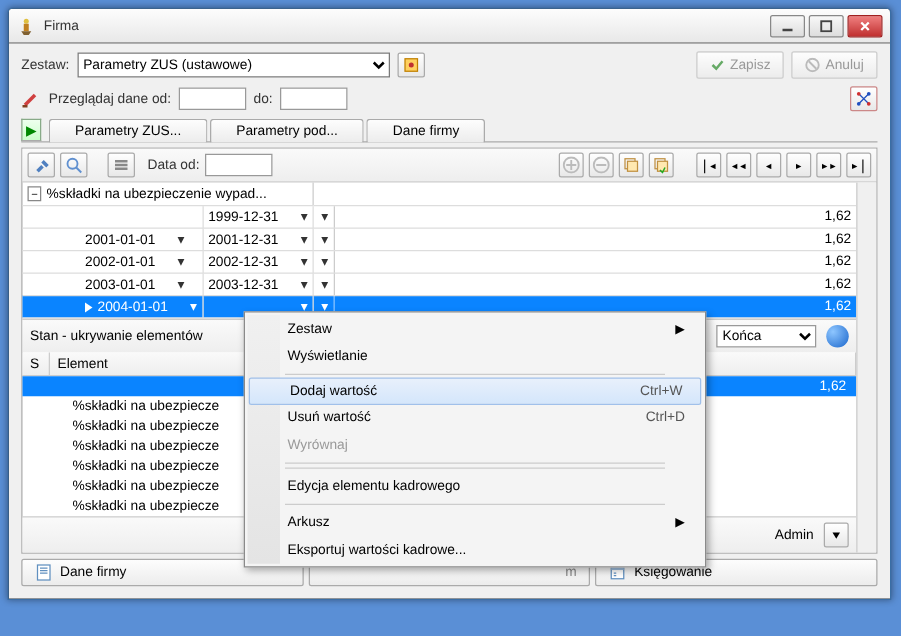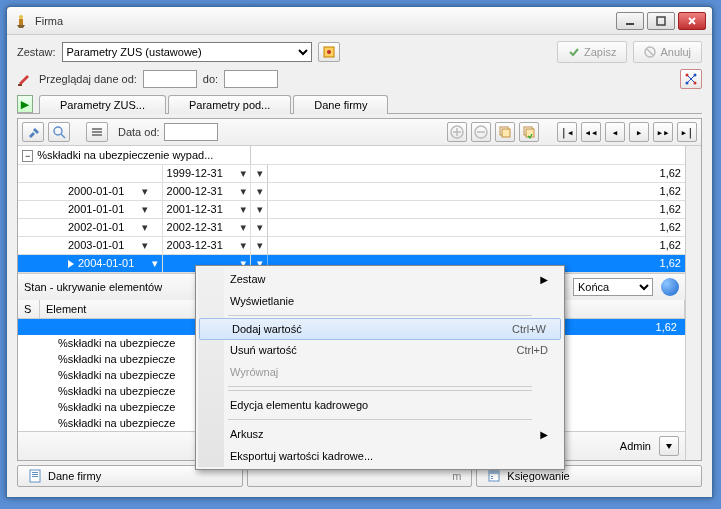--- a/index.html
+++ b/index.html
@@ -35,21 +35,21 @@
   .valcell { text-align:right; padding-right:60px; }
   tr.sel td { background:#0a84ff; color:#fff; }
   tr.sel .caret { color:#fff; }
   .status { padding:4px 6px; border-top:1px solid #ccc; display:flex; align-items:center; gap:8px; background:linear-gradient(#fafafa,#eee);}
   .header2 { display:flex; background:linear-gradient(#fafafa,#eee); border-bottom:1px solid #ccc;}
   .header2 .h { padding:3px 6px; border-right:1px solid #ccc; }
   .bluebar { background:#0a84ff; color:#fff; text-align:right; padding:2px 8px 2px 0; }
   .listrow { padding:2px 6px 2px 40px; }
   .footer { display:flex; gap:4px; padding:4px 0 0 0; }
   .footbtn { flex:1; height:22px; border:1px solid #aaa; background:linear-gradient(#fdfdfd,#ececec); display:flex;align-items:center; gap:6px; padding:0 10px; border-radius:2px;}
-  .ctxmenu { position:absolute; left:188px; top:258px; width:370px; background:#f4f4f4; border:1px solid #8a8a8a; box-shadow:2px 3px 6px rgba(0,0,0,0.35); padding:2px; z-index:100;}
+  .ctxmenu { position:absolute; left:188px; top:242px; width:370px; background:#f4f4f4; border:1px solid #8a8a8a; box-shadow:2px 3px 6px rgba(0,0,0,0.35); padding:2px; z-index:100;}
   .ctxmenu .stripe { position:absolute; left:2px; top:2px; bottom:2px; width:26px; background:linear-gradient(#f0f0f0,#e4e4e4);}
   .mi { position:relative; display:flex; align-items:center; height:22px; padding:0 14px 0 32px; }
   .mi.hl { background:linear-gradient(#e8f0fb,#d4e6fb); border:1px solid #a0c0ea; border-radius:2px; margin:-1px 1px; height:22px;}
   .mi.disabled { color:#999; }
   .mi .sc { margin-left:auto; color:#555;}
   .mi .arrow { margin-left:auto; font-size:10px;}
   .msep { margin:3px 30px 3px 30px; border-top:1px solid #ccc; }
   .scrollbar { width:16px; background:#f0f0f0; border-left:1px solid #ccc;}
   .globe { width:18px;height:18px; border-radius:50%; background:radial-gradient(circle at 30% 30%, #8ec6ff, #1a66cc); display:inline-block; vertical-align:middle;}
   .sel-do { height:18px; width:80px; border:1px solid #999; background:#fff;}
@@ -215,26 +215,20 @@
               <td style="border-left:1px solid #ccc;"></td>
                   <td></td>
             </tr>
             <tr>
               <td class="datecell" style="padding-left:50px"><span class="drop"></span></td>
               <td class="datecell"><span class="drop">1999-12-31</span><span class="caret">▾</span></td>
               <td style="width:10px;border-right:1px solid #ccc"><span class="caret">▾</span></td>
               <td class="valcell">1,62</td>
             </tr>
             <tr>
-              <td class="datecell" style="padding-left:50px"><span class="drop">2000-01-01</span><span class="caret">▾</span></td>
-              <td class="datecell"><span class="drop">2000-12-31</span><span class="caret">▾</span></td>
-              <td style="width:10px;border-right:1px solid #ccc"><span class="caret">▾</span></td>
-              <td class="valcell">1,62</td>
-            </tr>
-            <tr>
               <td class="datecell" style="padding-left:50px"><span class="drop">2001-01-01</span><span class="caret">▾</span></td>
               <td class="datecell"><span class="drop">2001-12-31</span><span class="caret">▾</span></td>
               <td style="width:10px;border-right:1px solid #ccc"><span class="caret">▾</span></td>
               <td class="valcell">1,62</td>
             </tr>
             <tr>
               <td class="datecell" style="padding-left:50px"><span class="drop">2002-01-01</span><span class="caret">▾</span></td>
               <td class="datecell"><span class="drop">2002-12-31</span><span class="caret">▾</span></td>
               <td style="width:10px;border-right:1px solid #ccc"><span class="caret">▾</span></td>
               <td class="valcell">1,62</td>

